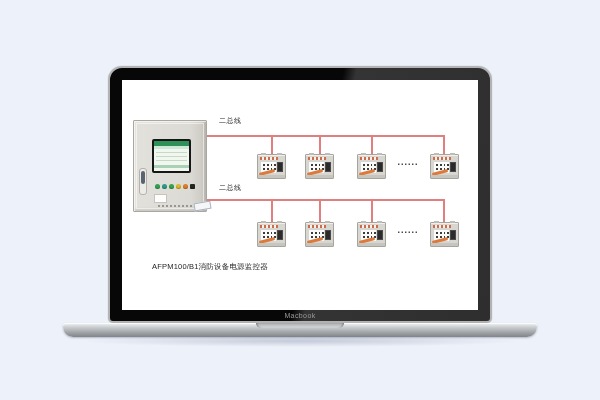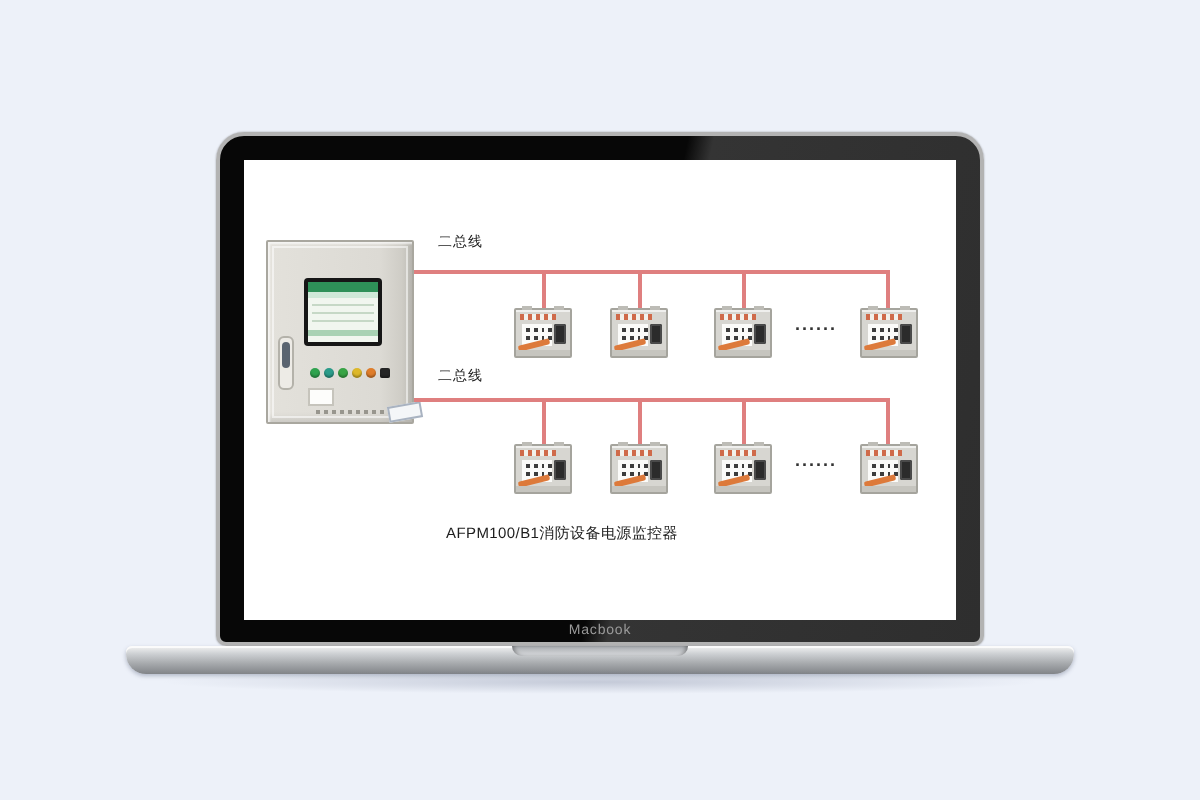--- a/index.html
+++ b/index.html
@@ -103,21 +103,21 @@
   .m-dotrow{display:flex;gap:2px;margin:2px 0 0 2px;}
   .m-dot{width:2px;height:2px;background:#3c3c3c;}
   .m-conn{position:absolute;right:2px;top:7px;width:6px;height:10px;background:#2b2b2b;border-radius:1px;
           box-shadow:inset 0 0 0 1px #4a4a4a;}
   .m-stripe{position:absolute;left:1px;bottom:4px;width:16px;height:3px;background:#dd7a3b;
             transform:rotate(-14deg);border-radius:1px;}
   .m-foot{position:absolute;left:0;right:0;bottom:0;height:3px;background:#c6c5bf;}
   
   .dots{position:absolute;width:46px;text-align:center;font-size:9px;font-weight:bold;
         letter-spacing:1px;color:#333;line-height:9px;}
-  .caption{position:absolute;left:19px;top:182px;width:280px;text-align:center;
+  .caption{position:absolute;left:30px;top:182px;width:280px;
            font-size:7.5px;color:#1d1d1d;letter-spacing:.2px;}
 </style>
 </head>
 <body>
 
 <div class="laptop-screen">
   <div class="screen-canvas">
 
     <div class="cabinet">
       <div class="cabinet-door"></div>

